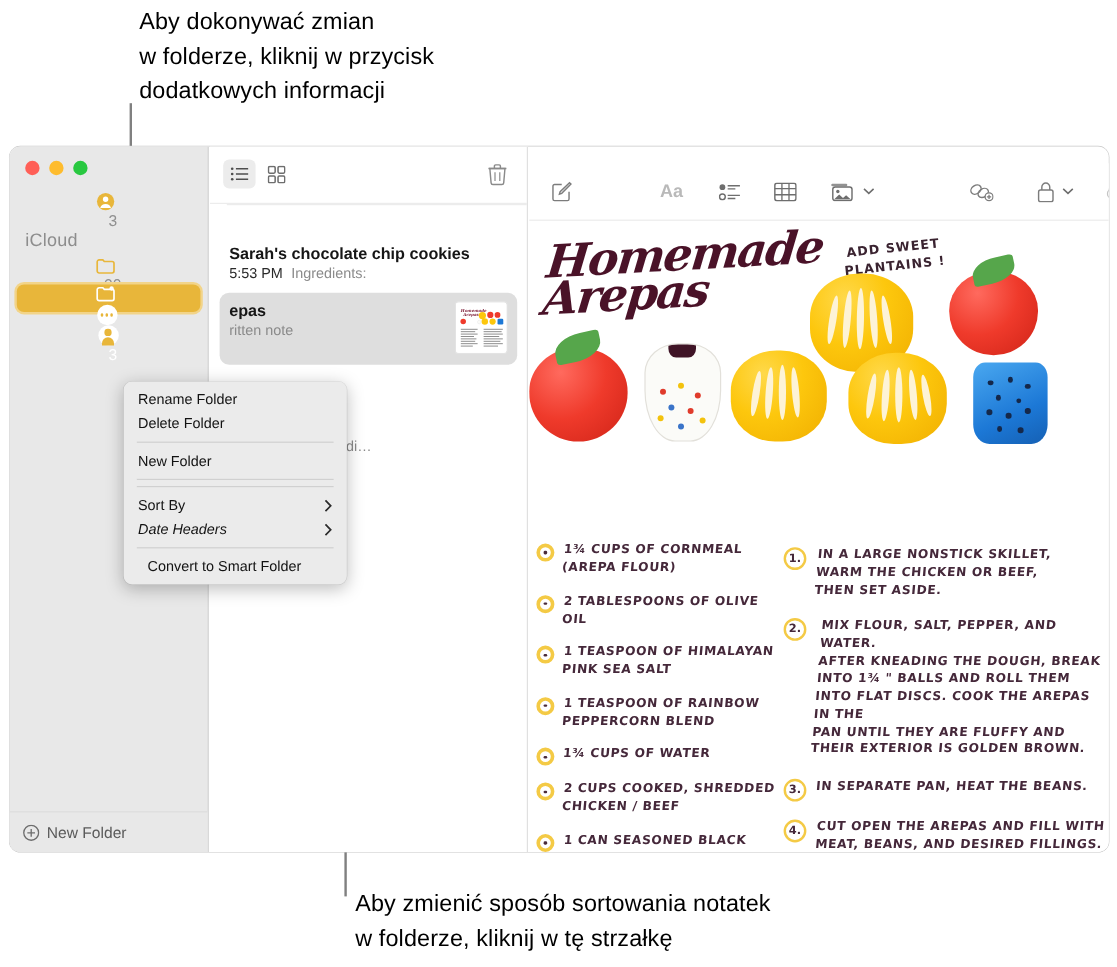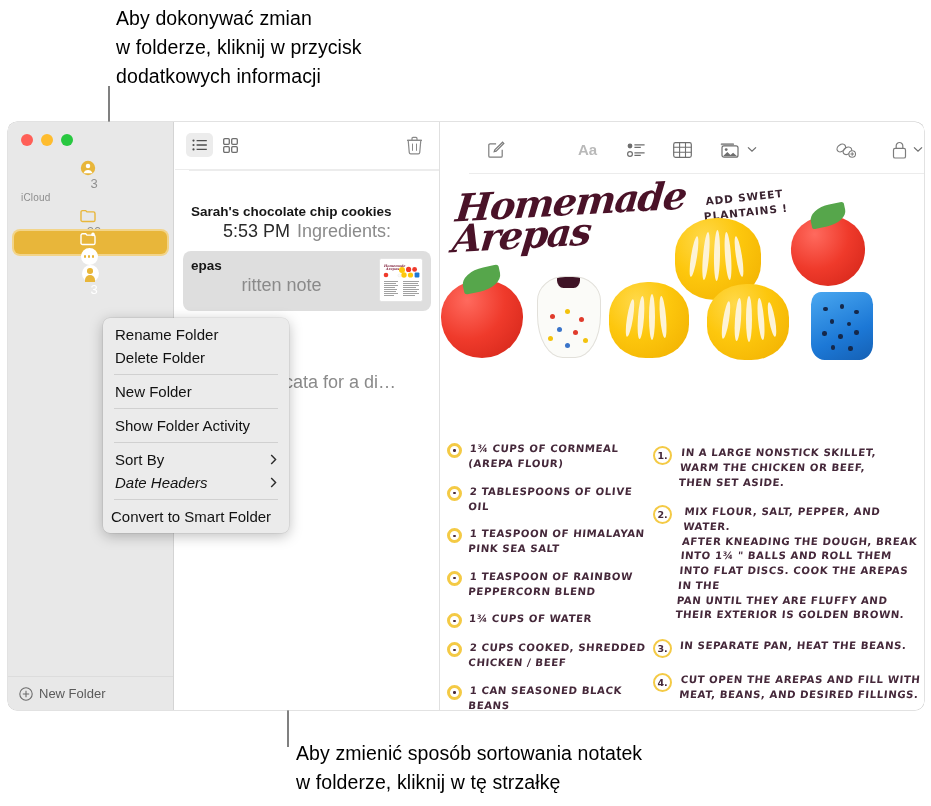--- a/index.html
+++ b/index.html
@@ -85,21 +85,21 @@
   .side-row .lbl { flex: 1 1 auto; white-space: nowrap; overflow: hidden; }
   .side-row .cnt { color: #909090; font-size: 13px; margin-left: 6px; }
   .side-row.selected {
     background: #e8b63a;
     color: #ffffff;
     box-shadow: 0 0 0 2px #f2d489;
   }
   .side-row.selected .cnt { color: #ffffff; }
 
   .side-section {
-    font-size: 10px;
+    font-size: 15px;
     color: #8d8d8d;
     padding: 9px 0 4px 13px;
     letter-spacing: 0.2px;
   }
 
   .dots-btn {
     width: 17px; height: 17px; border-radius: 50%;
     background: #ffffff;
     display: flex; align-items: center; justify-content: center;
     gap: 1.5px;
@@ -175,36 +175,35 @@
     display: flex; align-items: flex-start;
   }
   .note-row.selected { background: #dedede; }
   .note-row .txt { flex: 1 1 auto; min-width: 0; }
   .note-title {
     font-size: 13.5px; font-weight: 700; color: #161616;
     white-space: nowrap; overflow: hidden; text-overflow: ellipsis;
     margin-bottom: 2px;
   }
   .note-sub {
-    font-size: 18px; color: #8a8a8a;
-    white-space: nowrap; overflow: hidden; text-align: center;
+    font-size: 12px; color: #8a8a8a;
+    white-space: nowrap; overflow: hidden;
   }
   .note-sub .tm { color: #2a2a2a; margin-right: 7px; }
   .note-thumb {
     width: 44px; height: 44px; margin-left: 7px; flex: 0 0 auto;
     background: #ffffff; border: 1px solid #e3e3e3; border-radius: 3px;
     overflow: hidden; position: relative;
   }
   .row-divider { height: 1px; background: #ececec; margin: 0 0 0 14px; }
 
   
   #editor {
-    position: absolute; left: 433px; top: 4px; right: 0; height: 100%;
+    position: absolute; left: 433px; top: 14px; right: 0; height: 100%;
     background: #ffffff;
-    padding-left: 28px;
   }
   #editor-toolbar {
     height: 48px; position: relative;
     border-bottom: 1px solid #ececec;
     display: flex; align-items: center;
   }
   .tb-item {
     height: 30px; display: flex; align-items: center; justify-content: center;
     color: #7c7c7c;
   }
@@ -683,40 +682,37 @@
 
       </div>
 
     </div>
   </div>
 </div>
 
 <div id="ctx-menu" style="position:absolute; left:103px; top:318px; width:186px;
             background:#ebebeb; border-radius:7px;
             box-shadow:0 3px 14px rgba(0,0,0,0.26), 0 0 0 0.5px rgba(0,0,0,0.1);
-            padding:5px 0; font-size:15px; color:#121212;">
+            padding:5px 0; font-size:12px; color:#121212;">
 
   <div class="ctx-item" style="padding:3px 12px; display:flex; align-items:center;">
     <span>Rename Folder</span>
   </div>
   <div class="ctx-item" style="padding:3px 12px; display:flex; align-items:center;">
     <span>Delete Folder</span>
   </div>
 
   <div style="height:1px; background:#d0d0d0; margin:5px 11px;"></div>
 
   <div class="ctx-item" style="padding:3px 12px; display:flex; align-items:center;">
     <span>New Folder</span>
   </div>
 
   <div style="height:1px; background:#d0d0d0; margin:5px 11px;"></div>
 
-  <div class="ctx-item" style="padding:3px 12px; display:flex; align-items:center;">
-    <span>Show Folder Activity</span>
-  </div>
 
   <div style="height:1px; background:#d0d0d0; margin:5px 11px;"></div>
 
   <div class="ctx-item" style="padding:3px 12px; display:flex; align-items:center; justify-content:space-between;">
     <span>Sort By</span>
     <span style="display:flex;">
       <svg width="7" height="11" viewBox="0 0 7 11">
           <path d="M1.2 1 5.6 5.5 1.2 10" fill="none" stroke="#2b2b2b" stroke-width="1.4"></path>
         </svg>
     </span>
@@ -725,16 +721,16 @@
     <span>Date Headers</span>
     <span style="display:flex;">
       <svg width="7" height="11" viewBox="0 0 7 11">
           <path d="M1.2 1 5.6 5.5 1.2 10" fill="none" stroke="#2b2b2b" stroke-width="1.4"></path>
         </svg>
     </span>
   </div>
 
   <div style="height:1px; background:#d0d0d0; margin:5px 11px;"></div>
 
-  <div class="ctx-item" style="padding:3px 8px; display:flex; align-items:center;">
+  <div class="ctx-item" style="padding:3px 20px; display:flex; align-items:center;">
     <span>Convert to Smart Folder</span>
   </div>
 </div>
 
 </body></html>

